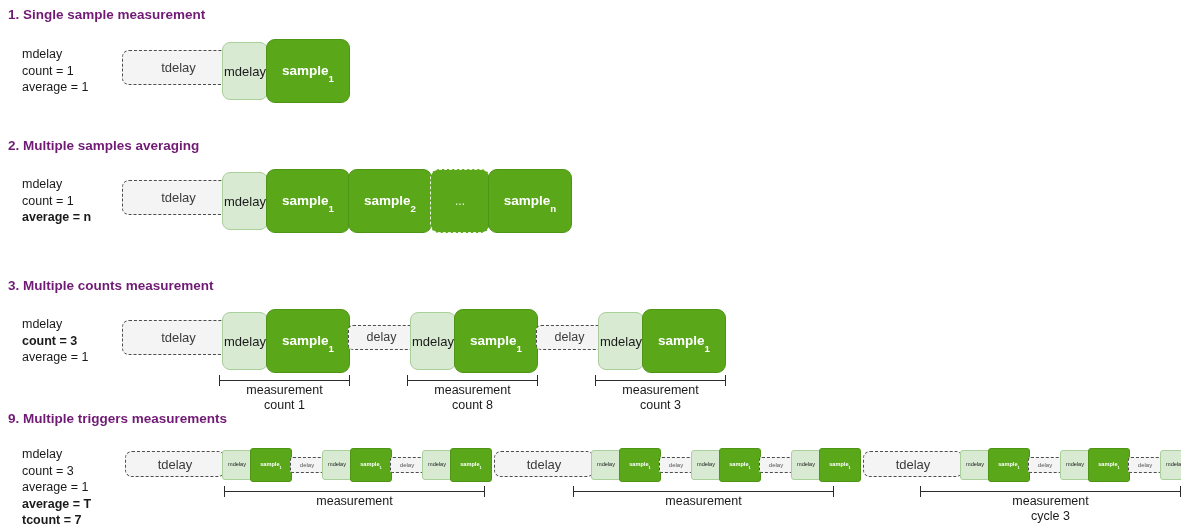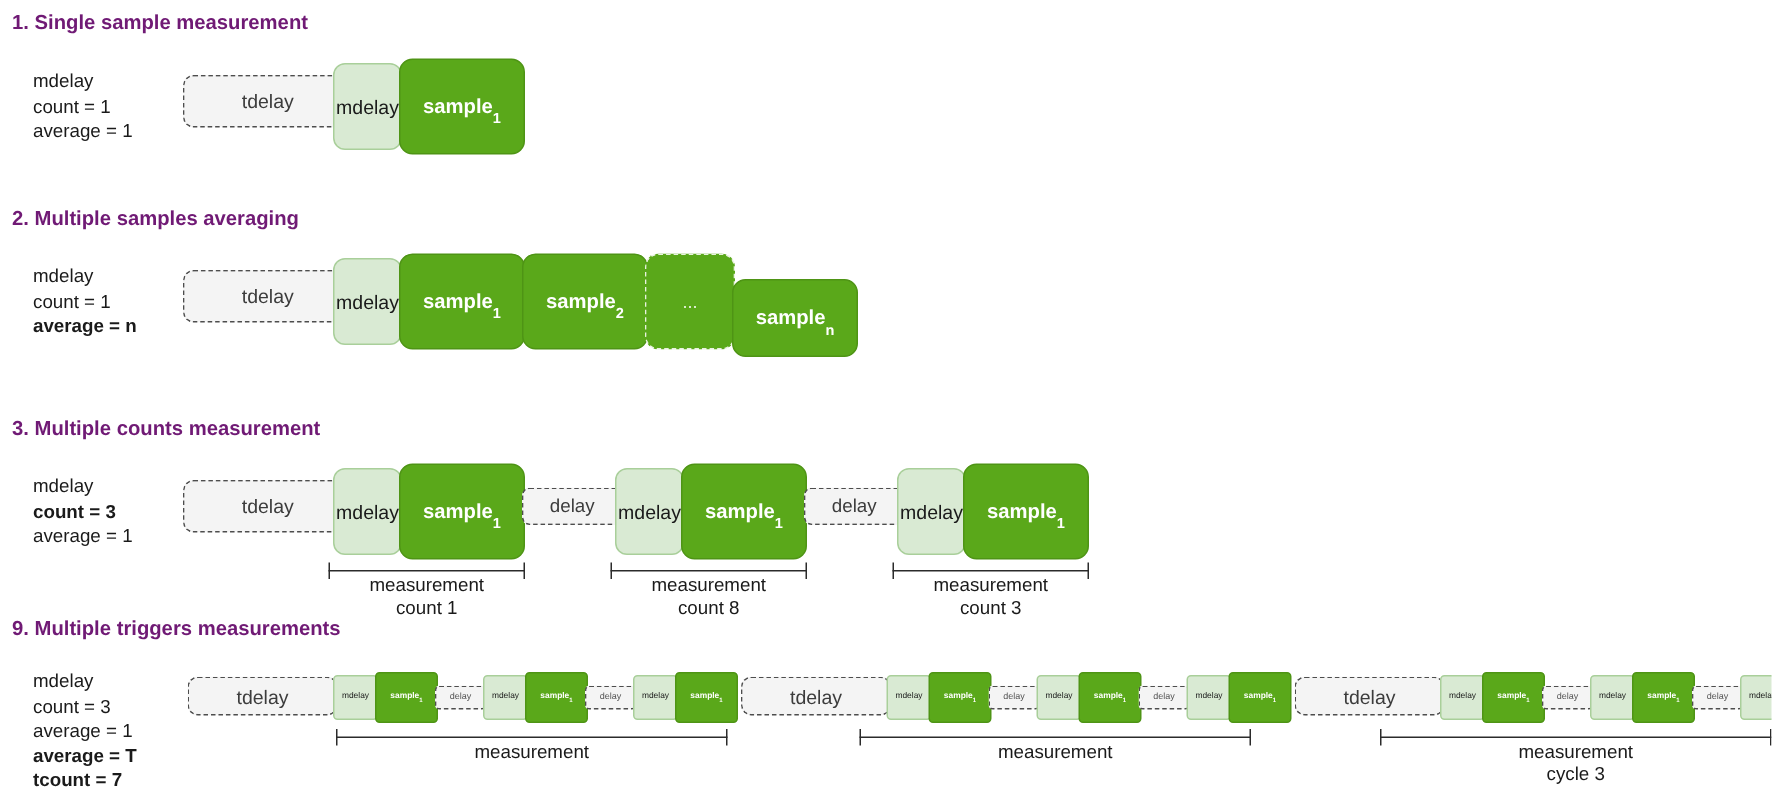--- a/index.html
+++ b/index.html
@@ -100,21 +100,21 @@
   </div>
   <div class="blk sample" style="left:266px;top:169px;width:84px;height:64px;">
     <span class="lbl"><span>sample</span><sub>1</sub></span>
   </div>
   <div class="blk sample" style="left:348px;top:169px;width:84px;height:64px;">
     <span class="lbl"><span>sample</span><sub>2</sub></span>
   </div>
   <div class="blk sample dashed" style="left:430px;top:169px;width:60px;height:64px;">
     <span class="lbl">...</span>
   </div>
-  <div class="blk sample" style="left:488px;top:169px;width:84px;height:52px;margin-top:17px;">
+  <div class="blk sample" style="left:488px;top:169px;width:84px;height:64px;">
     <span class="lbl"><span>sample</span><sub>n</sub></span>
   </div>
 </div>
 
 <div class="section-title" style="left:8px;top:278px;">3. Multiple counts measurement</div>
 
 <div class="param-block" style="left:22px;top:316px;">
   <div>mdelay</div>
   <div class="bold">count = 3</div>
   <div>average = 1</div>

